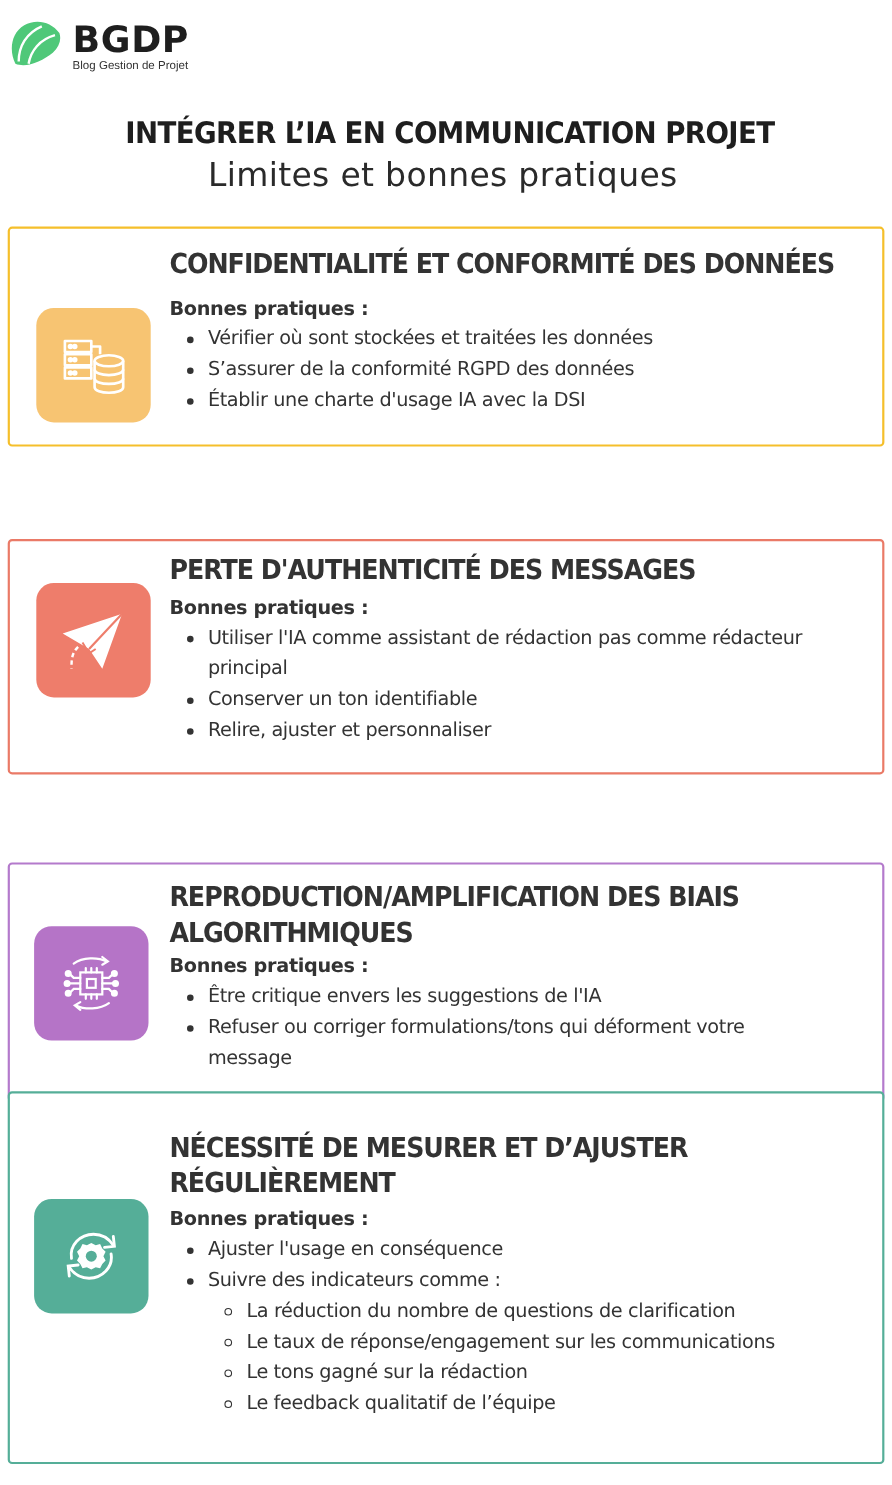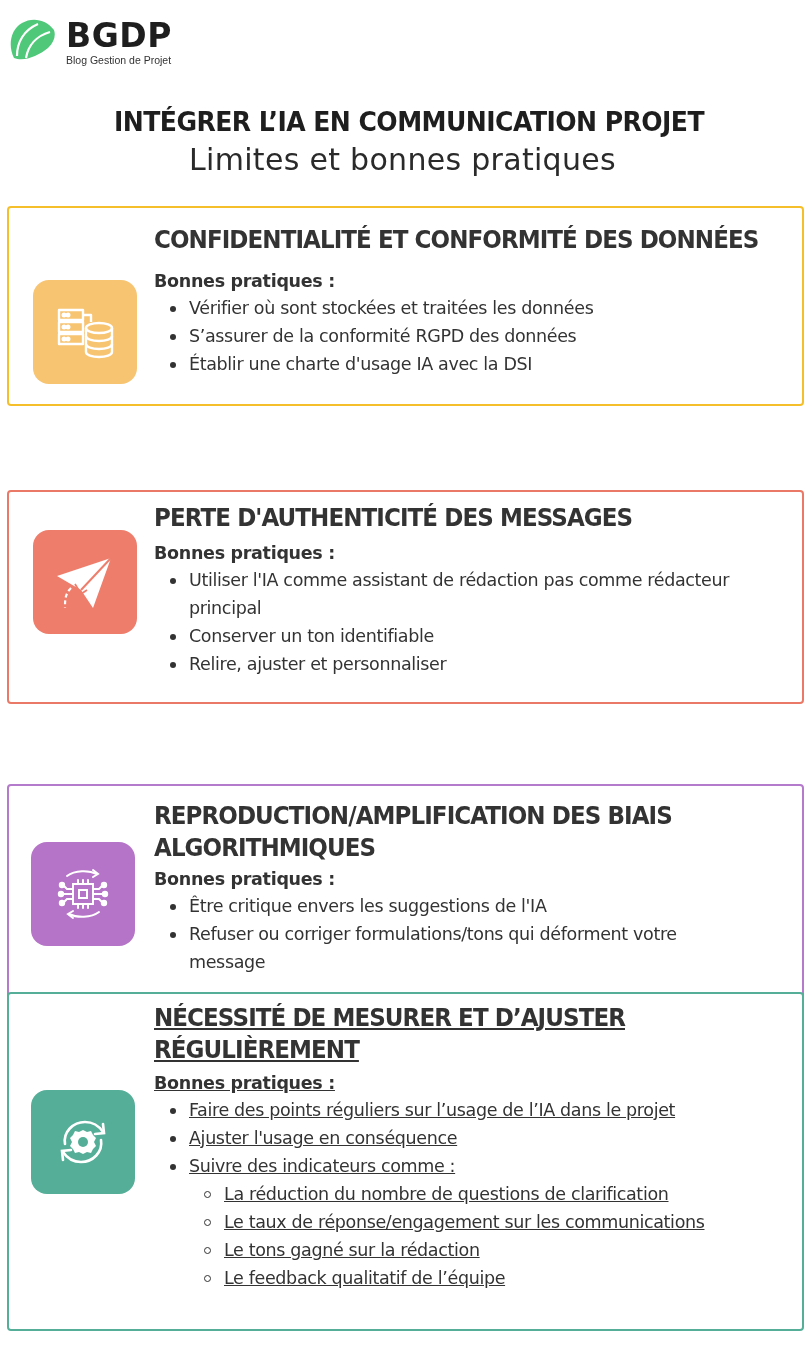--- a/index.html
+++ b/index.html
@@ -128,26 +128,25 @@
   <div class="card-icon" style="top:96px;left:22px;background:#55ae98;">
     <svg viewBox="0 0 64 64" fill="none" stroke="#fff" stroke-width="2.6" stroke-linecap="round">
       <path d="M14 34 C12 22 22 12 34 12 C42 12 48 16 52 22"></path>
       <path d="M52 14 L53 23 L44 24"></path>
       <path d="M50 30 C52 42 42 52 30 52 C22 52 16 48 12 42"></path>
       <path d="M12 50 L11 41 L20 40"></path>
       <path d="M32 20 L36 22 L40 21 L42 25 L45 28 L43 32 L45 36 L42 39 L40 43 L36 42 L32 44 L28 42 L24 43 L22 39 L19 36 L21 32 L19 28 L22 25 L24 21 L28 22 Z" fill="#fff" stroke="none"></path>
       <circle cx="32" cy="32" r="5" fill="#55ae98" stroke="none"></circle>
     </svg>
   </div>
-  <div class="card-body" style="top:8px;text-decoration:underline;">
+  <div class="card-body" style="top:34px;">
     <div class="card-title">NÉCESSITÉ DE MESURER ET D’AJUSTER</div>
     <div class="card-title">RÉGULIÈREMENT</div>
     <div class="card-label" style="margin-top:4px;">Bonnes pratiques :</div>
     <ul class="bullets">
-      <li>Faire des points réguliers sur l’usage de l’IA dans le projet</li>
       <li>Ajuster l'usage en conséquence</li>
       <li>
         <span>Suivre des indicateurs comme :</span>
         <ul class="sub">
           <li>La réduction du nombre de questions de clarification</li>
           <li>Le taux de réponse/engagement sur les communications</li>
           <li>Le tons gagné sur la rédaction</li>
           <li>Le feedback qualitatif de l’équipe</li>
         </ul>
       </li>

